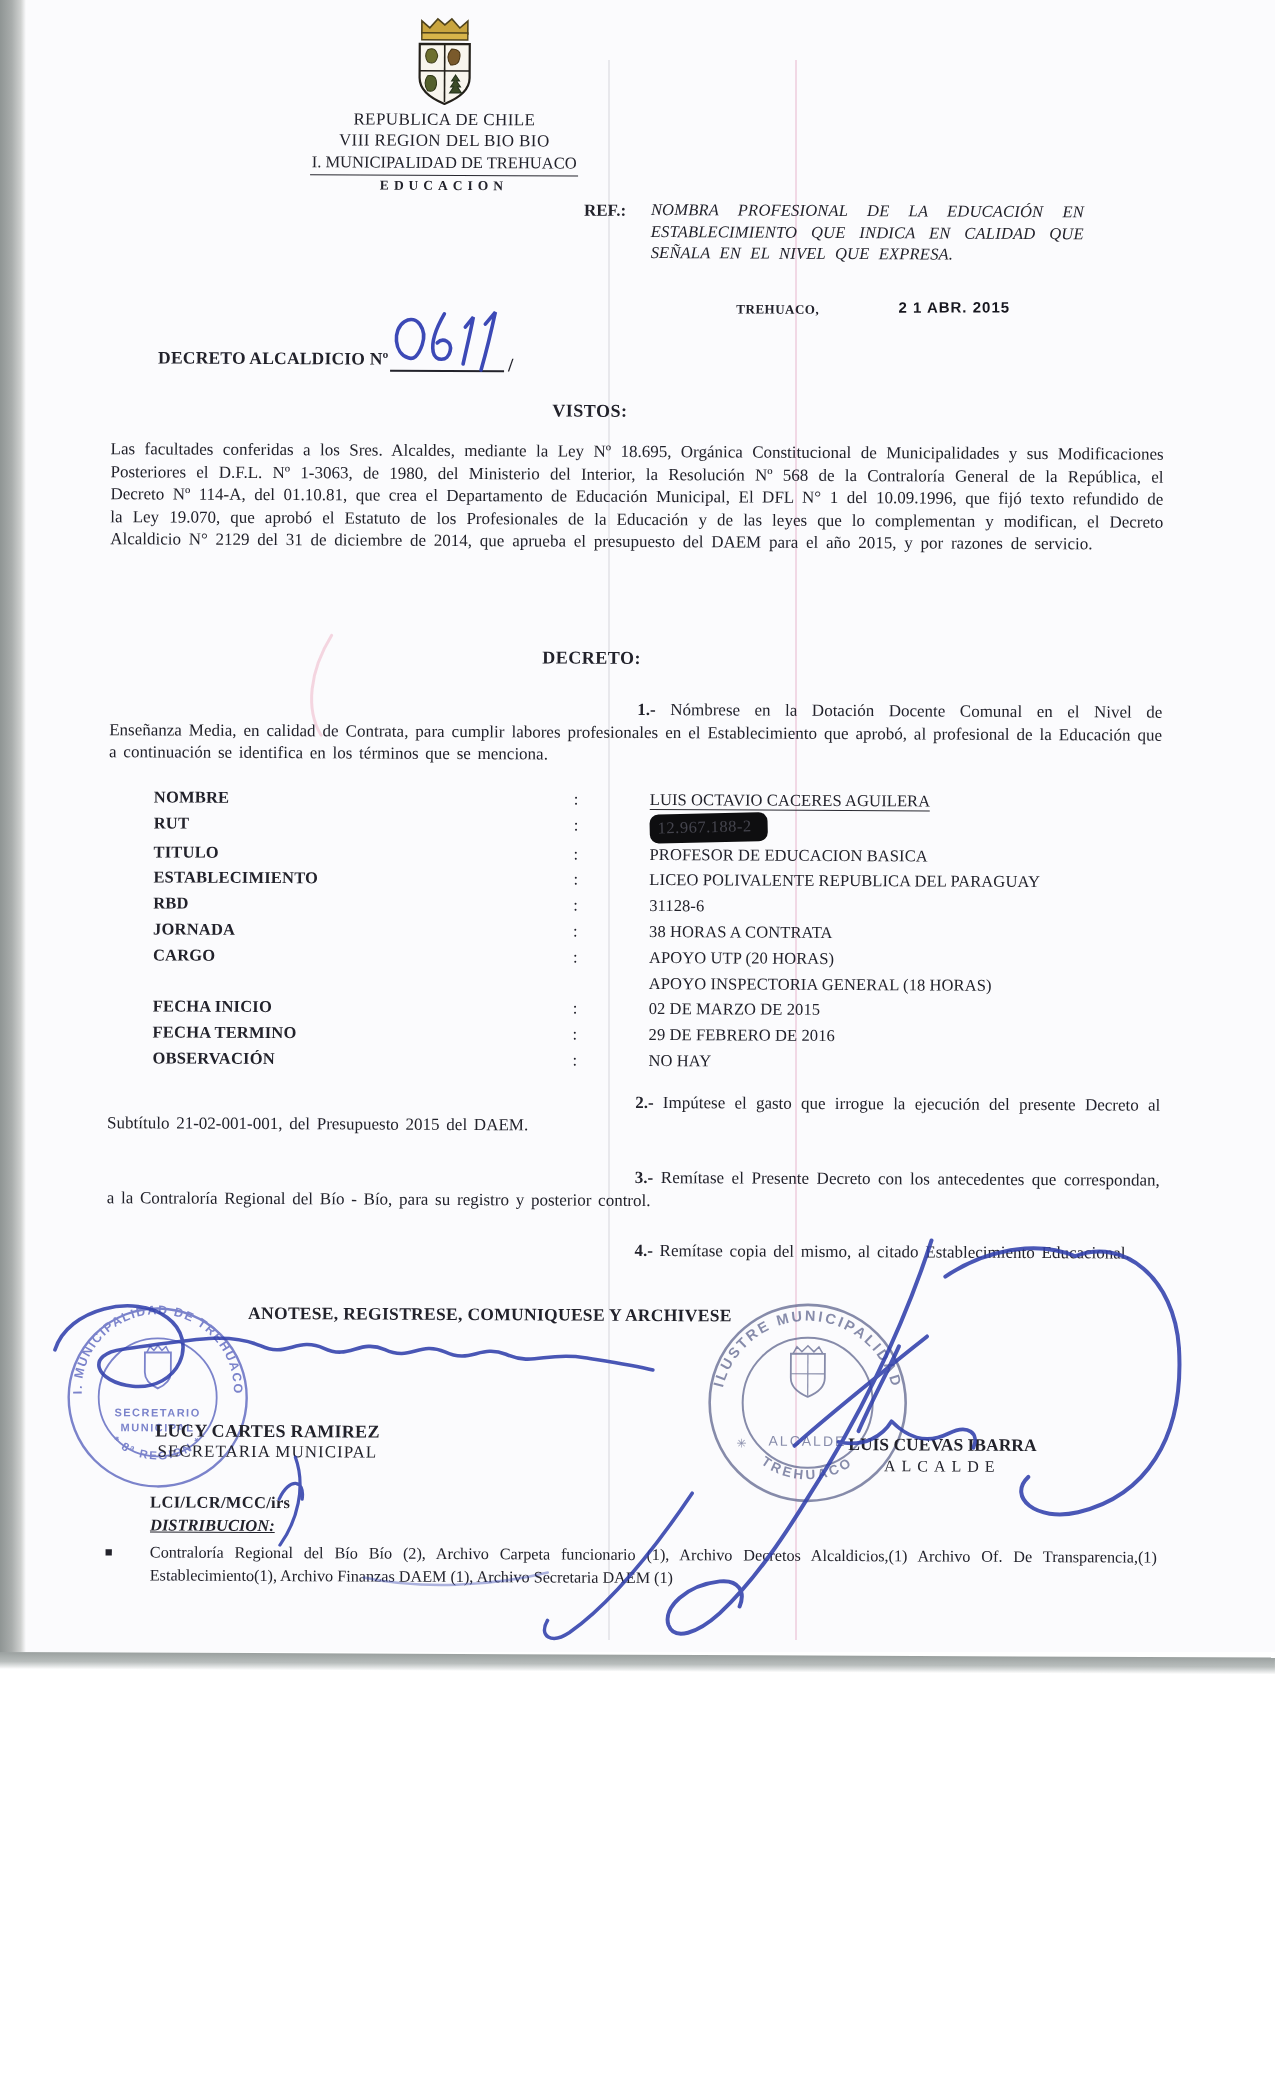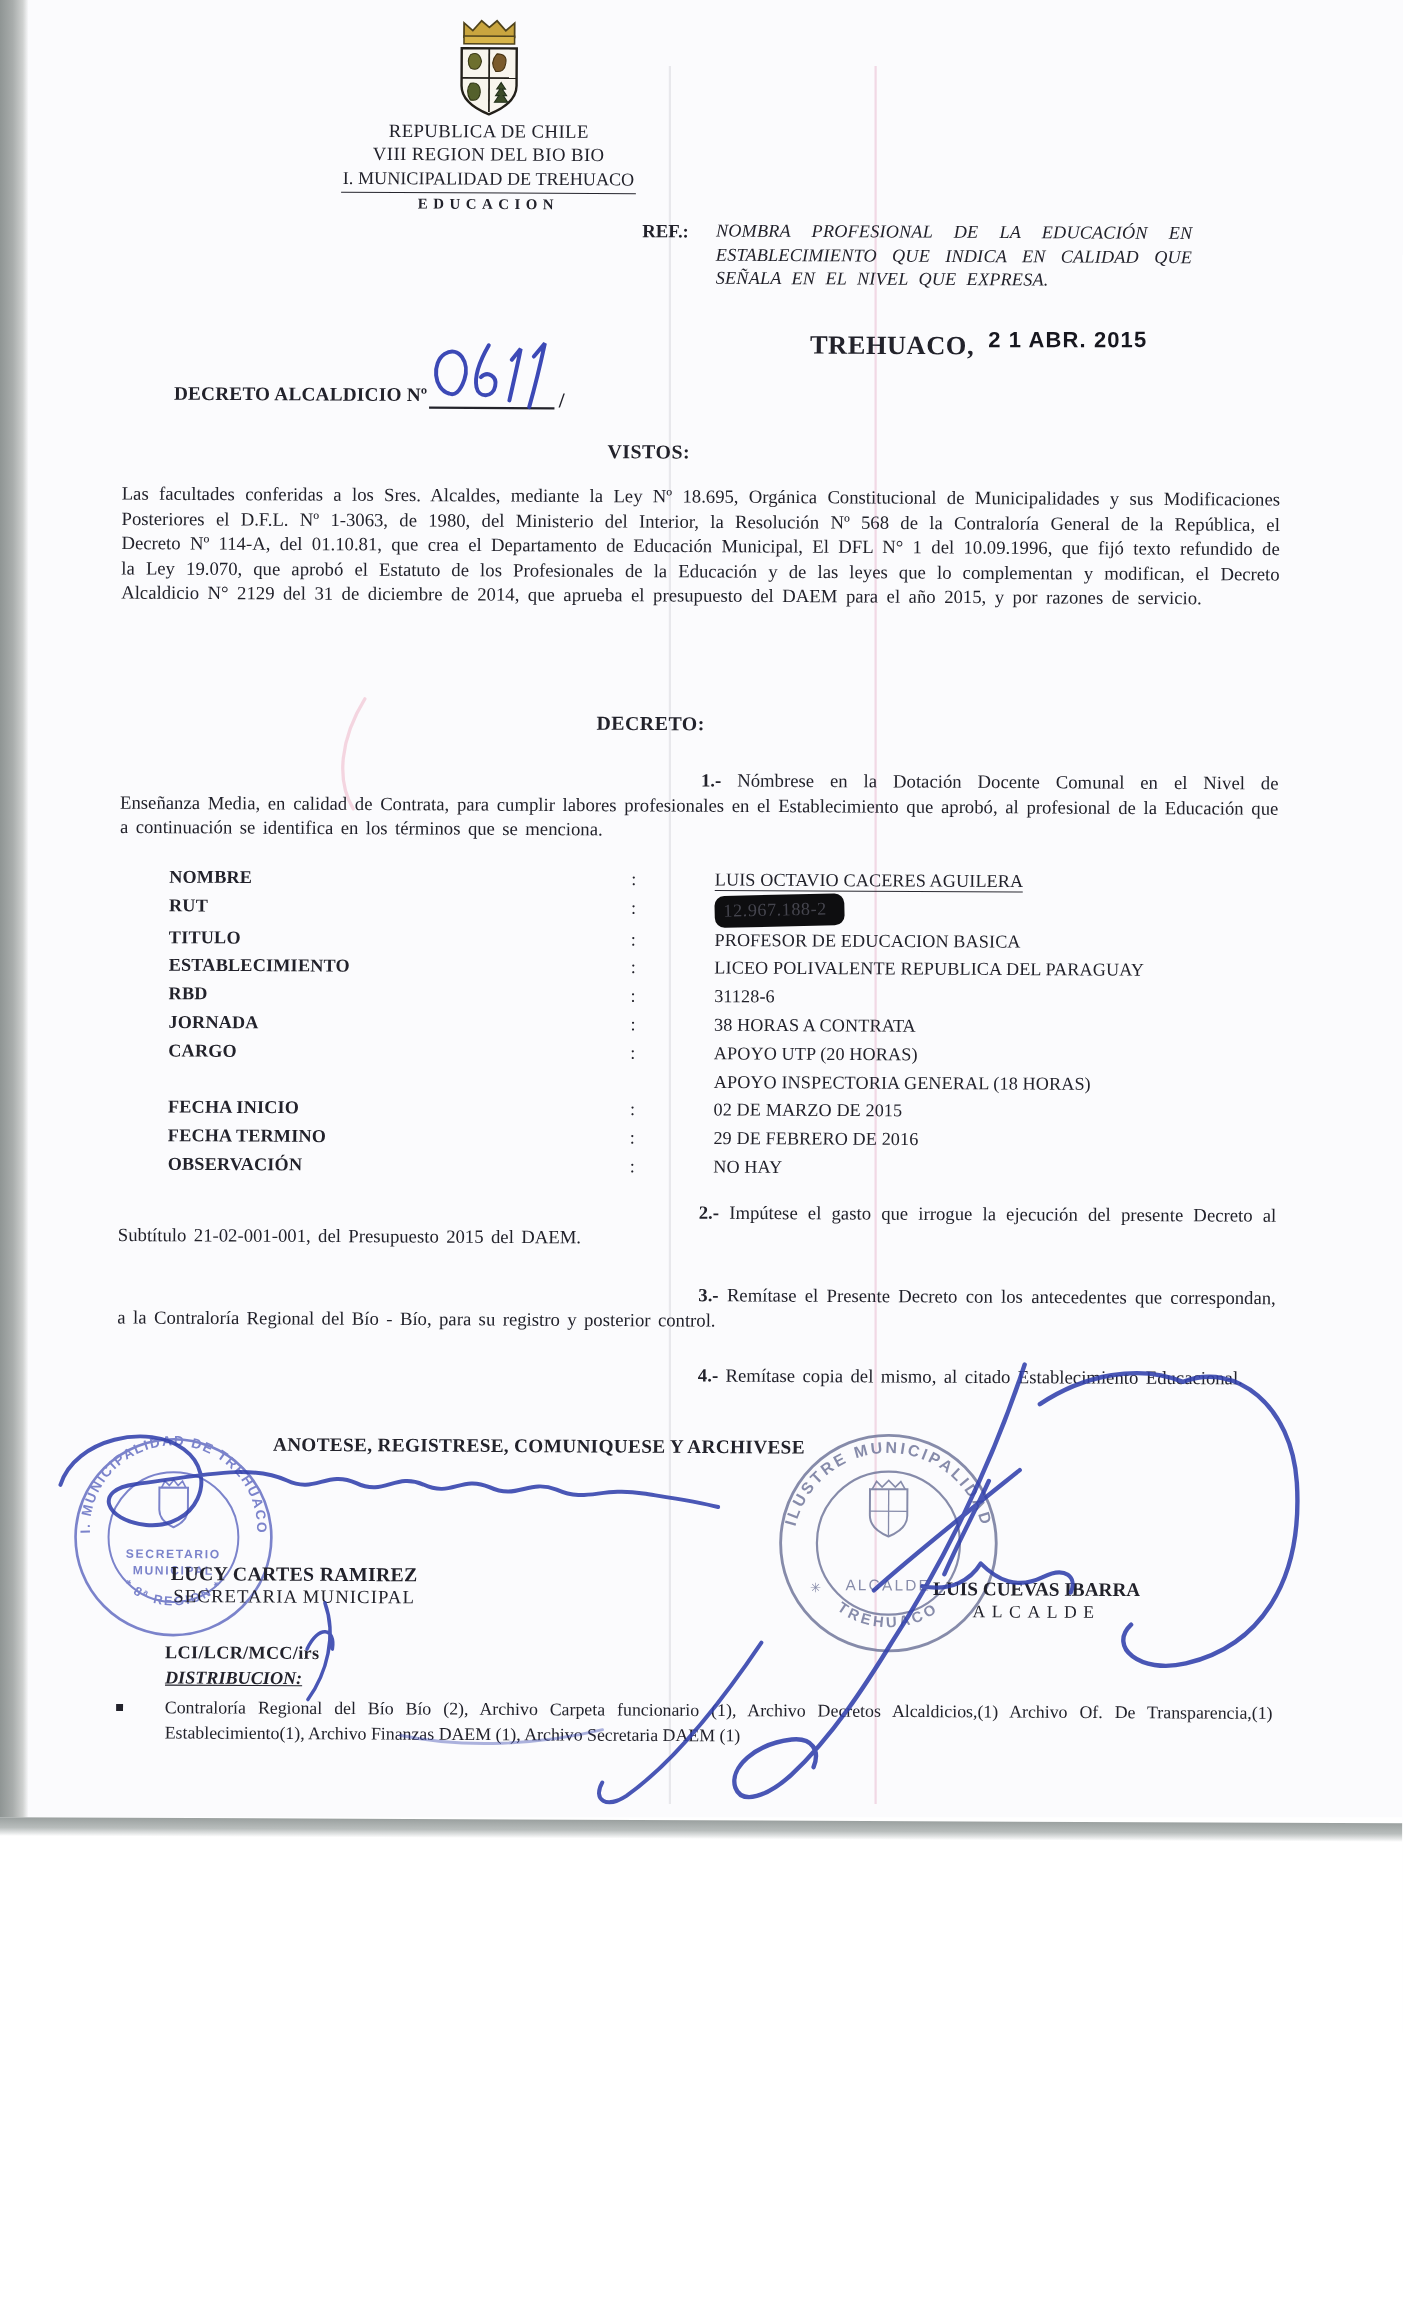--- a/index.html
+++ b/index.html
@@ -19,22 +19,22 @@
   #fold-pink{left:795px;width:2px;background:rgba(226,160,190,0.38);}
   
   #doc{position:absolute;left:0;top:0;width:1275px;height:1652px;transform:rotate(0.3deg);transform-origin:80px 0;}
   #header-block{left:300px;top:10px;width:290px;text-align:center;line-height:1.22;}
   .hl{font-size:17px;letter-spacing:.4px;}
   .hl3{font-size:16.5px;border-bottom:1.6px solid #26262e;display:inline-block;padding:0 2px 1px 2px;margin-top:2px;}
   .hl4{font-size:13.5px;font-weight:bold;letter-spacing:5px;margin-top:2px;}
   #ref-label{left:585px;top:198px;font-size:17px;font-weight:bold;}
   #ref-text{left:652px;top:196px;width:433px;font-size:16.5px;font-style:italic;line-height:21.5px;
             text-align:justify;word-spacing:5px;letter-spacing:.2px;}
-  #place-line{left:738px;top:298px;font-size:24px;font-weight:bold;letter-spacing:.5px;}
-  #date-stamp{left:900px;top:294px;font-family:"Liberation Sans",sans-serif;font-size:20px;font-weight:800;
+  #place-line{left:738px;top:298px;font-size:13px;font-weight:bold;letter-spacing:.5px;}
+  #date-stamp{left:900px;top:294px;font-family:"Liberation Sans",sans-serif;font-size:15px;font-weight:800;
               letter-spacing:1px;color:#17171f;transform:rotate(-.4deg);}
   #decree-line{left:160px;top:347px;font-size:17.5px;font-weight:bold;letter-spacing:.2px;}
   #decree-underline{left:392px;top:300px;width:114px;height:68px;border-bottom:2px solid #23232b;}
   #decree-slash{left:510px;top:352px;font-size:19px;font-weight:bold;}
   #decree-ink{left:386px;top:296px;}
   #vistos-heading{left:0;top:398px;width:1184px;text-align:center;font-size:18px;font-weight:bold;letter-spacing:.5px;}
   #vistos-text{left:113px;top:438px;width:1053px;font-size:17px;line-height:22.6px;word-spacing:3.5px;}
   #decreto-heading{left:0;top:645px;width:1190px;text-align:center;font-size:18px;font-weight:bold;letter-spacing:.5px;}
   .item{left:113px;width:1053px;font-size:17px;line-height:22.6px;text-indent:528px;word-spacing:2.5px;}
   #item-1{top:696px;} #item-2{top:1089px;} #item-3{top:1164px;} #item-4{top:1237px;}

